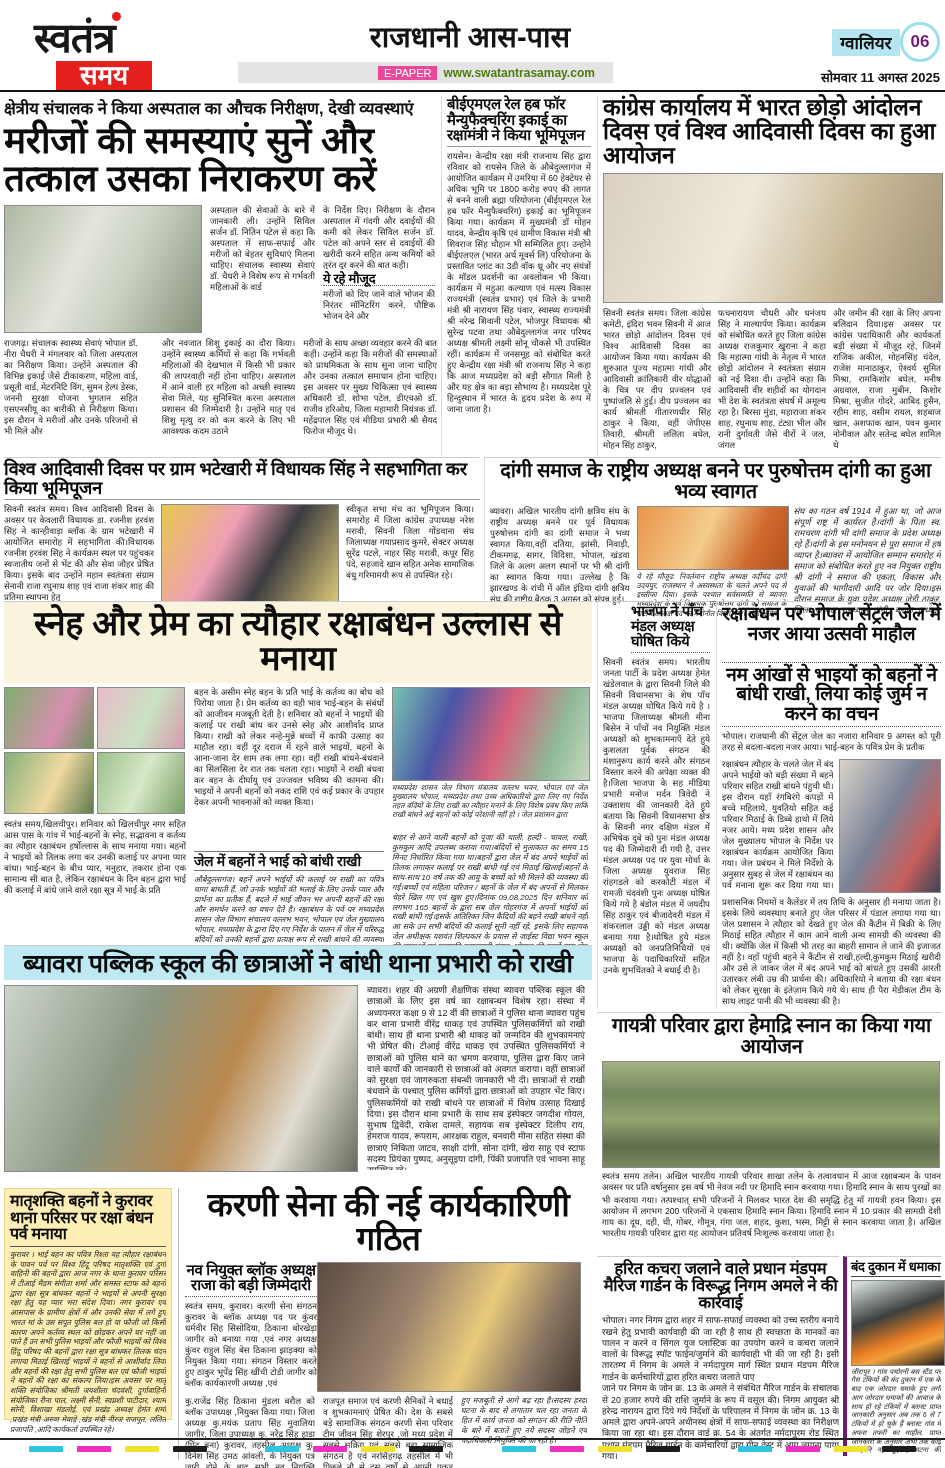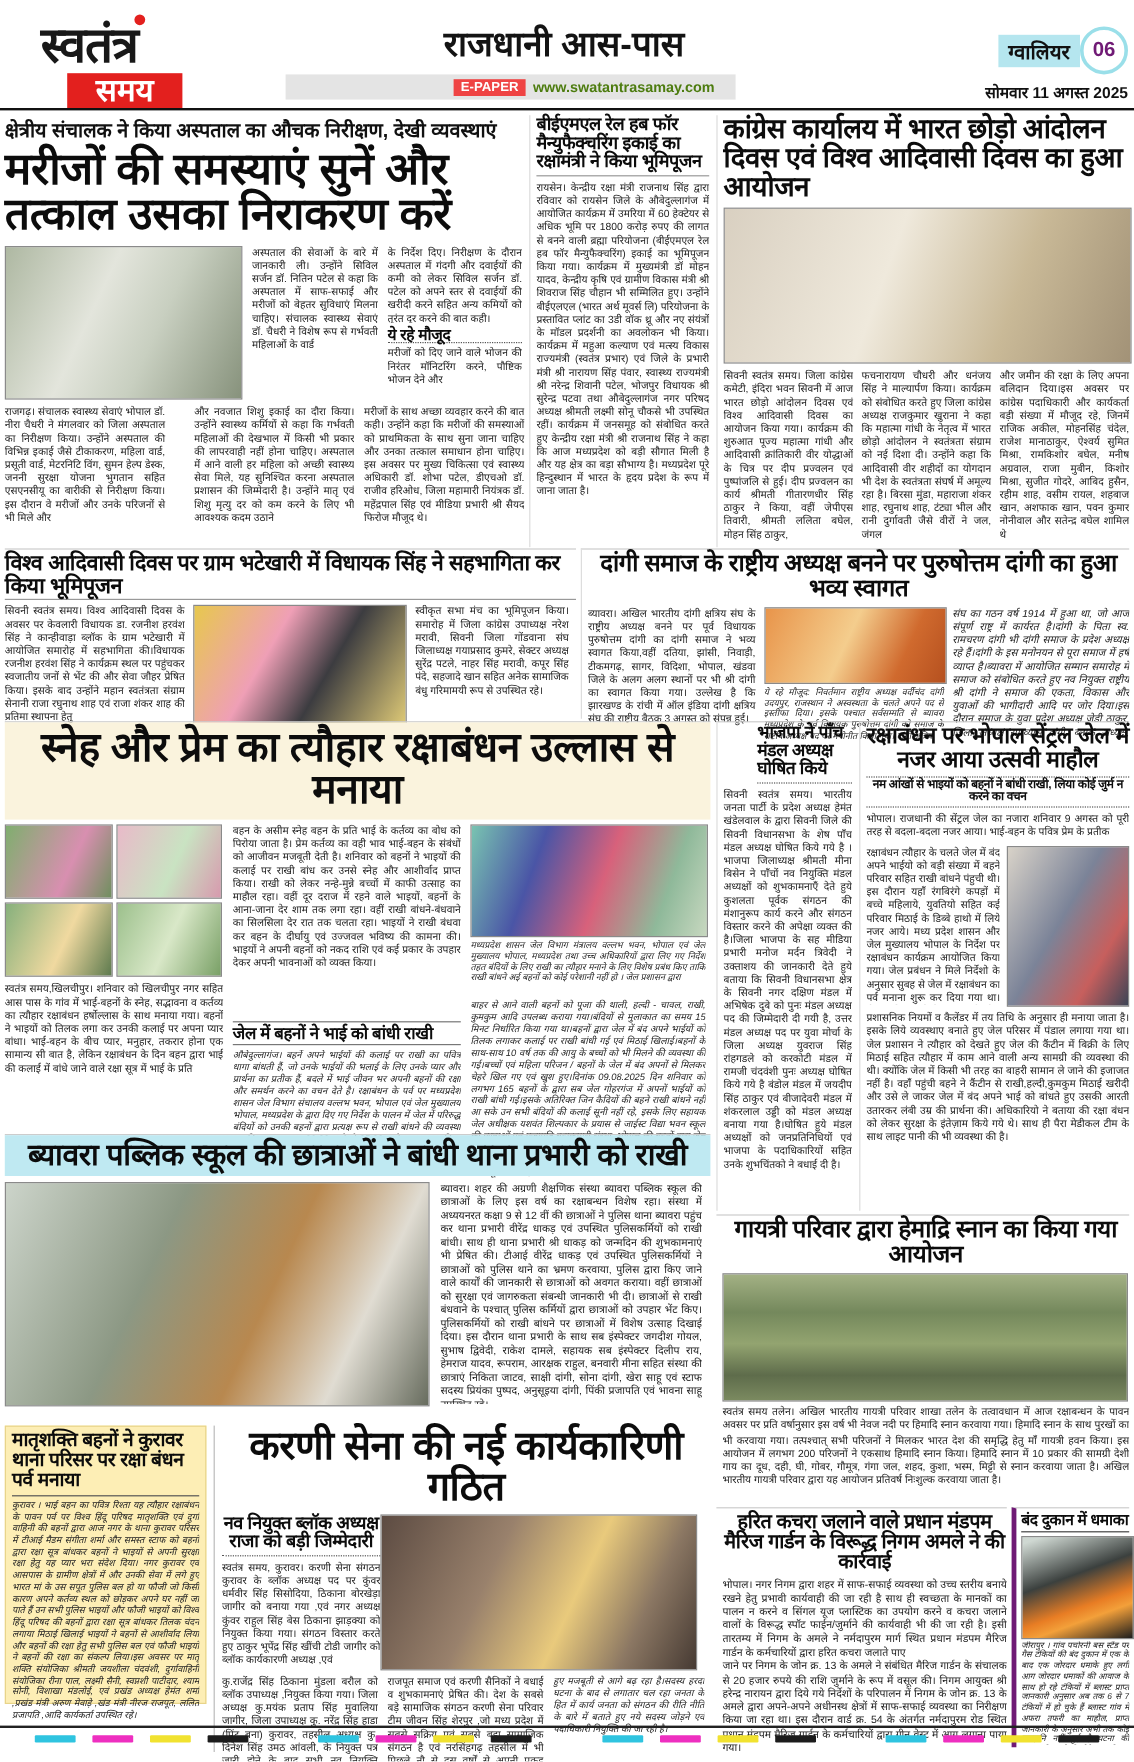--- a/index.html
+++ b/index.html
@@ -14,21 +14,21 @@
   .photo{border:1px solid #8a8a8a;}
   .rule{background:#111;}
   .dotline{border-bottom:1.5px dotted #555;}
   .thinline{border-bottom:1px solid #999;}
   .cmyk{display:flex;gap:14px;}
   .cmyk span{display:block;width:34px;height:6px;border-radius:1px;}
   .masthead-red{background:#e3201e;color:#fff;font-weight:bold;text-align:center;}
   .circle06{display:inline-flex;align-items:center;justify-content:center;width:34px;height:34px;border-radius:50%;background:#fff;border:3px solid #9adfe9;font-weight:bold;font-size:17px;color:#701a75;}
   .cyanbox{background:#b5e6ef;}
   .graybar{background:#e4e4e4;}
-  .epaper{background:#ef4444;color:#fff;font-weight:bold;padding:1px 6px;font-size:11px;}
+  .epaper{background:#ec4899;color:#fff;font-weight:normal;padding:1px 6px;font-size:11px;}
 </style>
 </head>
 <body>
 
 <div class="page">
 
   <div class="abs" style="left:0;top:0;width:945px;height:93px;">
     <div class="abs" style="left:34px;top:18px;width:150px;">
       <div class="abs" style="left:78px;top:-6px;width:9px;height:9px;border-radius:50%;background:#e3201e;"></div>
       <div style="font-size:41px;font-weight:bold;color:#181818;line-height:1;letter-spacing:-1px;">स्वतंत्र</div>
@@ -127,21 +127,21 @@
     </div>
   </div>
 
   <div class="abs" style="left:597px;top:601px;width:113px;height:408px;border-top:1px solid #ccc;border-left:1px solid #ddd;padding:2px 0 0 5px;">
     <div class="hl dotline" style="font-size:14.5px;padding-bottom:3px;margin-left:28px;">भाजपा ने पाँच मंडल अध्यक्ष घोषित किये</div>
     <div class="bt" style="margin-top:4px;height:360px;">सिवनी स्वतंत्र समय। भारतीय जनता पार्टी के प्रदेश अध्यक्ष हेमंत खंडेलवाल के द्वारा सिवनी जिले की सिवनी विधानसभा के शेष पाँच मंडल अध्यक्ष घोषित किये गये है । भाजपा जिलाध्यक्ष श्रीमती मीना बिसेन ने पाँचों नव नियुक्ति मंडल अध्यक्षों को शुभकामनाएँ देते हुये कुशलता पूर्वक संगठन की मंशानुरूप कार्य करने और संगठन विस्तार करने की अपेक्षा व्यक्त की है।जिला भाजपा के सह मीडिया प्रभारी मनोज मर्दन त्रिवेदी ने उक्ताशय की जानकारी देते हुये बताया कि सिवनी विधानसभा क्षेत्र के सिवनी नगर दक्षिण मंडल में अभिषेक दुबे को पुनः मंडल अध्यक्ष पद की जिम्मेदारी दी गयी है, उत्तर मंडल अध्यक्ष पद पर युवा मोर्चा के जिला अध्यक्ष युवराज सिंह रांहगडले को करकोटी मंडल में रामजी चंदवंशी पुनः अध्यक्ष घोषित किये गये है बंडोल मंडल में जयदीप सिंह ठाकुर एवं बीजादेवरी मंडल में शंकरलाल उड्डी को मंडल अध्यक्ष बनाया गया है।घोषित हुये मंडल अध्यक्षों को जनप्रतिनिधियों एवं भाजपा के पदाधिकारियों सहित उनके शुभचिंतको ने बधाई दी है।</div>
   </div>
 
   <div class="abs" style="left:716px;top:601px;width:225px;height:408px;border-top:1px solid #ccc;border-left:1px solid #ddd;padding:2px 0 0 5px;">
     <div class="hl" style="font-size:19px;text-align:center;">रक्षाबंधन पर भोपाल सेंट्रल जेल में नजर आया उत्सवी माहौल</div>
-    <div class="hl dotline" style="font-size:10px;text-align:center;border-top:1.5px dotted #555;margin-top:3px;padding:2px 0;">नम आंखों से भाइयों को बहनों ने बांधी राखी, लिया कोई जुर्म न करने का वचन</div>
+    <div class="hl dotline" style="font-size:19px;text-align:center;border-top:1.5px dotted #555;margin-top:18px;padding:2px 0;">नम आंखों से भाइयों को बहनों ने बांधी राखी, लिया कोई जुर्म न करने का वचन</div>
     <div class="bt" style="margin-top:4px;height:26px;">भोपाल। राजधानी की सेंट्रल जेल का नजारा शनिवार 9 अगस्त को पूरी तरह से बदला-बदला नजर आया। भाई-बहन के पवित्र प्रेम के प्रतीक</div>
     <div style="display:flex;gap:6px;margin-top:2px;">
       <div class="bt" style="width:112px;height:132px;">रक्षाबंधन त्यौहार के चलते जेल में बंद अपने भाईयो को बड़ी संख्या में बहने परिवार सहित राखी बांधने पंहुची थी। इस दौरान यहाँ रंगबिरंगे कपड़ों में बच्चे महिलाये, युवतियो सहित कई परिवार मिठाई के डिब्बे हाथो में लिये नजर आये। मध्य प्रदेश शासन और जेल मुख्यालय भोपाल के निर्देश पर रक्षाबंधन कार्यक्रम आयोजित किया गया। जेल प्रबंधन ने मिले निर्देशो के अनुसार सुबह से जेल में रक्षाबंधन का पर्व मनाना शुरू कर दिया गया था। जेल अधिकारियो ने बताया की जेल में राखी का त्यौहार</div>
       <div class="photo" style="width:100px;height:132px;background:linear-gradient(120deg,#d9d3c9 0%,#7b8398 45%,#c75f5d 75%,#3d4456 100%);"></div>
     </div>
     <div class="bt" style="margin-top:4px;height:190px;">प्रशासनिक नियमों व कैलेंडर में तय तिथि के अनुसार ही मनाया जाता है। इसके लिये व्यवस्थाए बनाते हुए जेल परिसर में पंडाल लगाया गया था। जेल प्रशासन ने त्यौहार को देखते हुए जेल की कैंटीन में बिक्री के लिए मिठाई सहित त्यौहार में काम आने वाली अन्य सामग्री की व्यवस्था की थी। क्योंकि जेल में किसी भी तरह का बाहरी सामान ले जाने की इजाजत नहीं है। वहाँ पहुंची बहने ने कैंटीन से राखी,हल्दी,कुमकुम मिठाई खरीदी और उसे ले जाकर जेल में बंद अपने भाई को बांधते हुए उसकी आरती उतारकर लंबी उम्र की प्रार्थना की। अधिकारियो ने बताया की रक्षा बंधन को लेकर सुरक्षा के इंतेज़ाम किये गये थे। साथ ही पैरा मेडीकल टीम के साथ लाइट पानी की भी व्यवस्था की है।</div>
   </div>
 
   <div class="abs" style="left:4px;top:945px;width:588px;height:240px;border-top:1px solid #ccc;">
     <div class="hl" style="font-size:25px;text-align:center;padding:4px 6px;background:linear-gradient(0deg,#bfe9f2 0%,#bfe9f2 100%);">ब्यावरा पब्लिक स्कूल की छात्राओं ने बांधी थाना प्रभारी को राखी</div>

